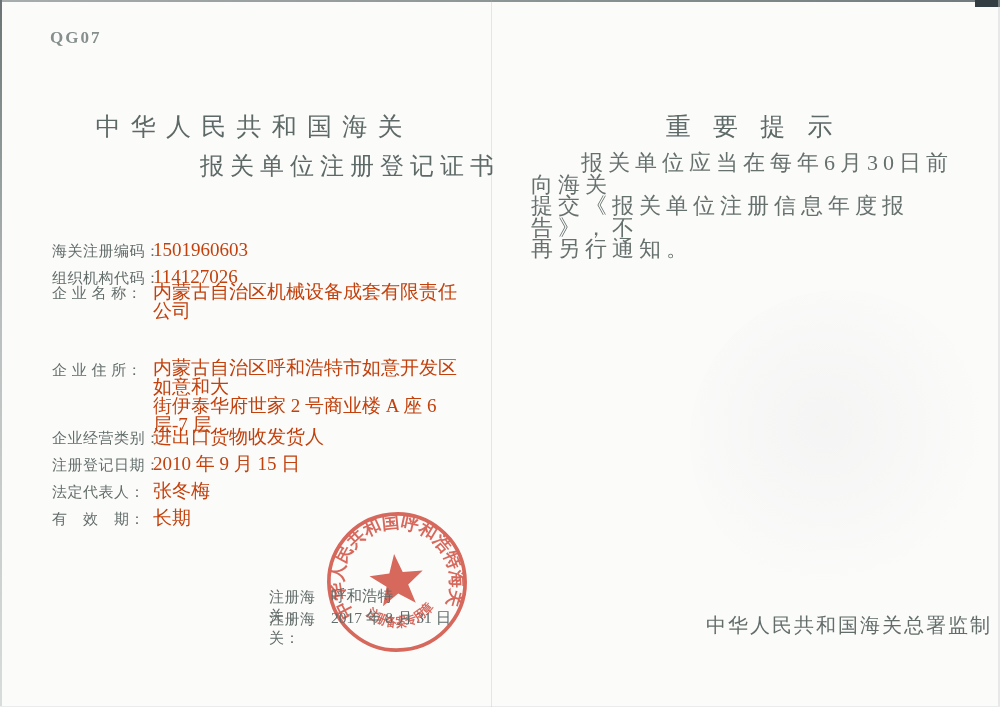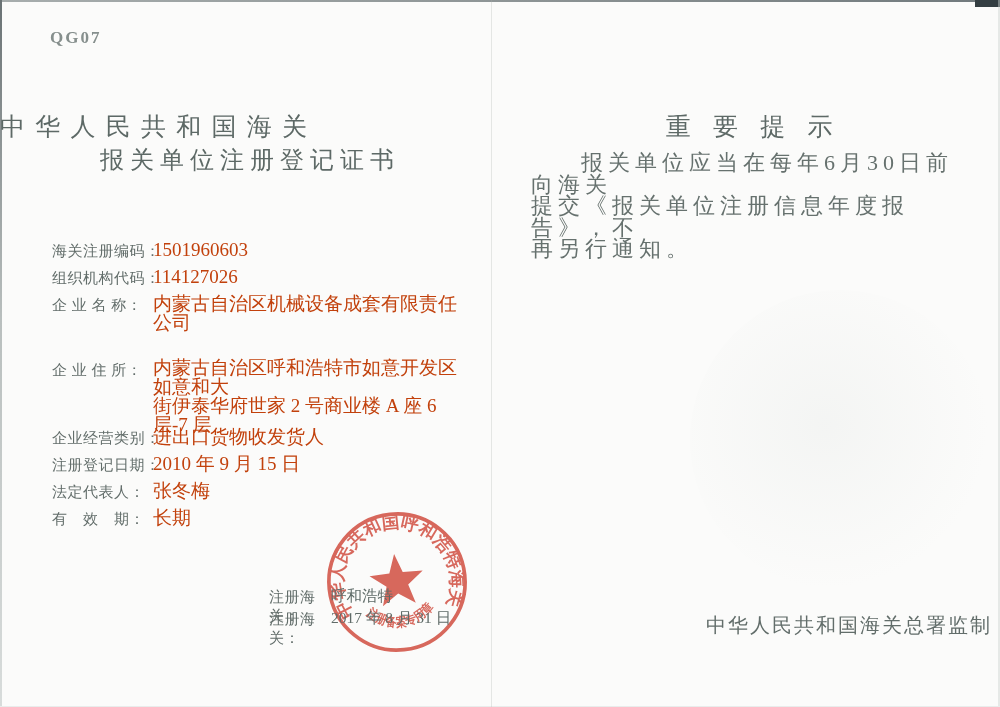--- a/index.html
+++ b/index.html
@@ -18,31 +18,31 @@
   .edge-right{position:absolute;right:0;top:0;width:2px;height:707px;background:rgba(205,210,209,.45);}
   .edge-bottom{position:absolute;left:0;bottom:0;width:1000px;height:1px;background:#e9eceb;}
   .fold-line{position:absolute;left:491px;top:0;width:1px;height:707px;background:rgba(168,175,173,.28);}
   .watermark{position:absolute;left:690px;top:290px;width:300px;height:300px;border-radius:50%;
     background:radial-gradient(circle at 45% 45%, rgba(210,216,213,.18), rgba(210,216,213,0) 70%);}
 
   .form-code{position:absolute;left:50px;top:28px;font-size:17px;font-weight:bold;
     letter-spacing:2px;color:#868f8d;}
 
   
-  .cert-title1{position:absolute;left:0;top:110px;width:500px;text-align:left;
+  .cert-title1{position:absolute;left:0;top:110px;width:500px;text-align:center;
     font-size:25px;letter-spacing:2px;white-space:pre;color:#5d6966;}
-  .cert-title2{position:absolute;left:0;top:144px;width:500px;text-align:center;
+  .cert-title2{position:absolute;left:0;top:150px;width:500px;text-align:right;
     font-size:24px;letter-spacing:6px;color:#5d6966;}
 
   .field-row{position:absolute;left:52px;font-size:15px;}
   .f-label{display:inline-block;width:101px;white-space:pre;letter-spacing:.5px;vertical-align:top;}
   .f-value{display:inline-block;font-size:19px;white-space:pre-line;vertical-align:top;
     margin-top:-2px;line-height:19px;max-width:320px;color:#c2410c;}
 
-  .row-1{top:242px}.row-2{top:269px}.row-3{top:296px}.row-4{top:361px}
+  .row-1{top:242px}.row-2{top:269px}.row-3{top:284px}.row-4{top:361px}
   .row-5{top:429px}.row-6{top:456px}.row-7{top:483px}.row-8{top:510px}
   .row-4 .f-value{margin-top:-3px;}
 
   .issue-row{position:absolute;left:269px;font-size:15px;z-index:6;}
   .issue-row .i-label{display:inline-block;width:62px;letter-spacing:.5px;vertical-align:top;}
   .issue-row .i-value{display:inline-block;font-size:15.5px;vertical-align:top;margin-top:-2px;color:#5f6b68;}
   .issue-1{top:588px}.issue-2{top:610px}
 
   
   .stamp{position:absolute;left:323px;top:508px;width:148px;height:148px;z-index:5;

